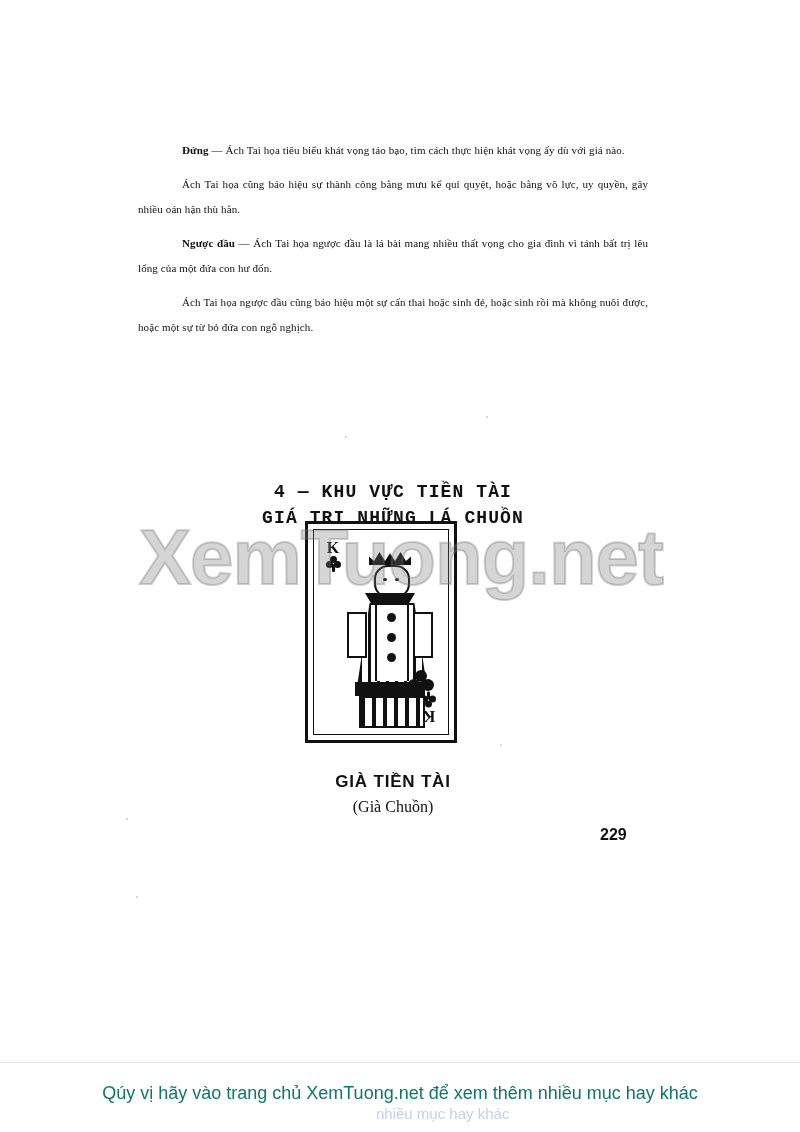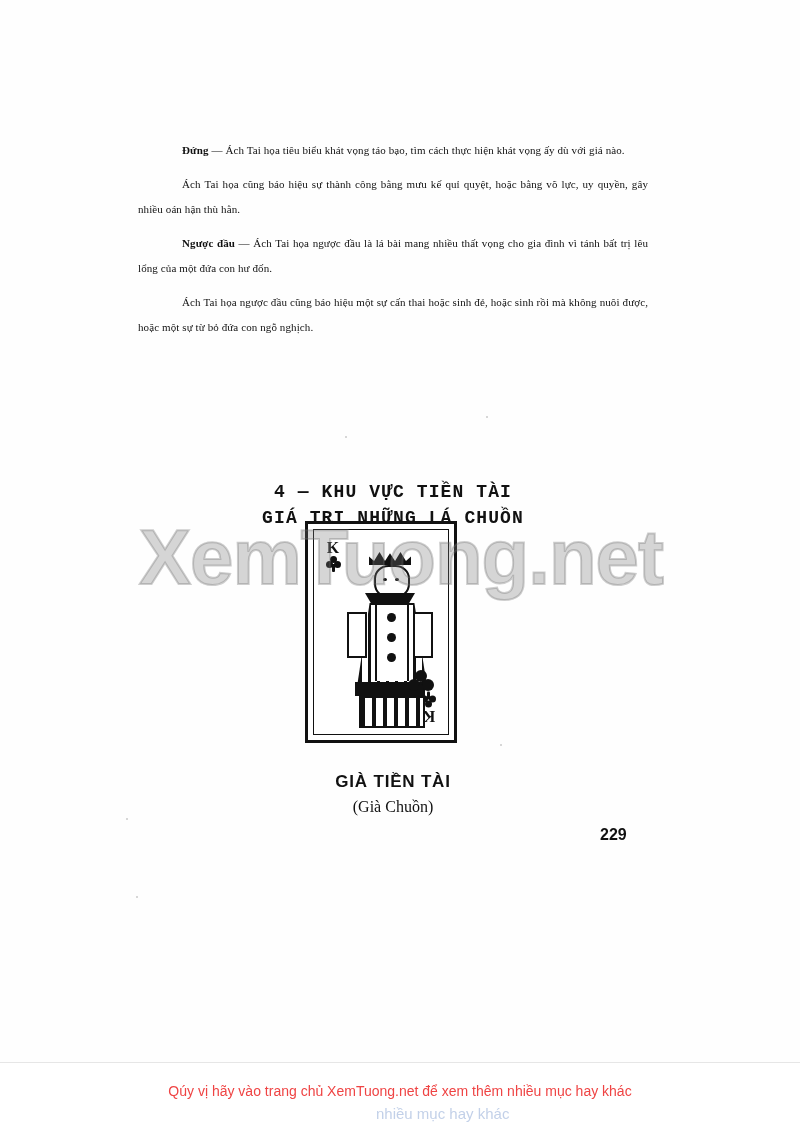--- a/index.html
+++ b/index.html
@@ -285,22 +285,22 @@
     height: 70px;
     background: #ffffff;
     border-top: 1px solid #e6e6e6;
   }
   #footer-text {
     position: absolute;
     left: 0; top: 20px;
     width: 800px;
     text-align: center;
     font-family: "Liberation Sans", sans-serif;
-    font-size: 14px;
-    color: #ef4444;
+    font-size: 18px;
+    color: #0f766e;
   }
   #footer-ghost {
     position: absolute;
     left: 376px;
     top: 42px;
     width: 400px;
     font-family: "Liberation Sans", sans-serif;
     font-size: 15px;
     color: rgba(120,150,205,0.45);
     text-align: left;

